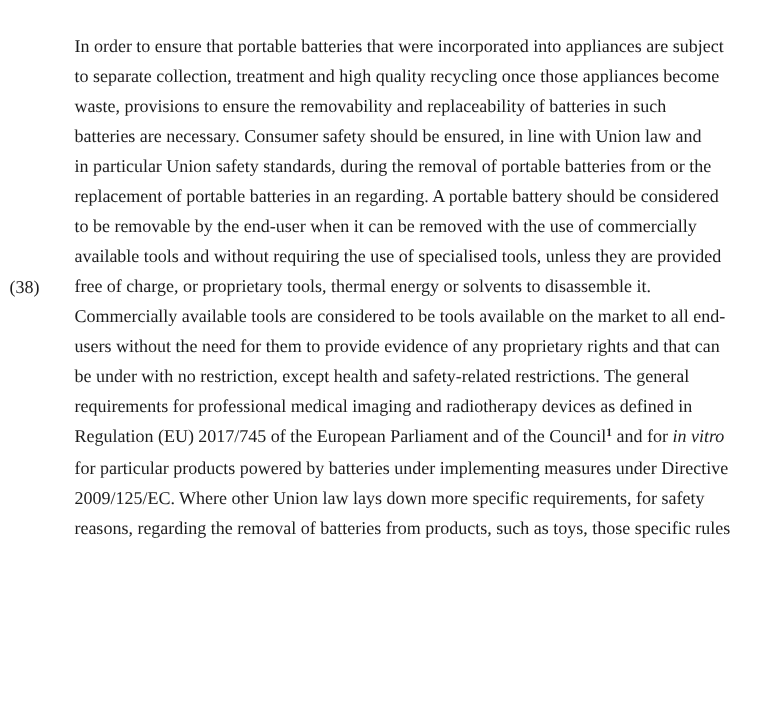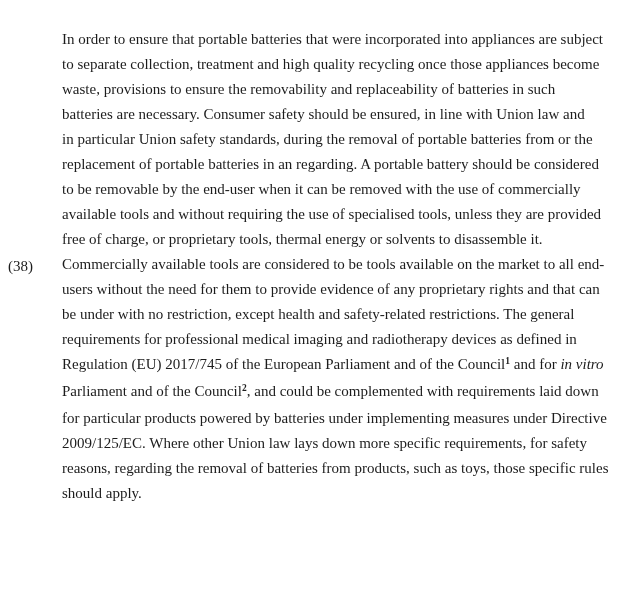--- a/index.html
+++ b/index.html
@@ -57,20 +57,18 @@
         <div class="line"><span>in particular Union safety standards, during the removal of portable batteries from or the</span></div>
         <div class="line"><span>replacement of portable batteries in an regarding. A portable battery should be considered</span></div>
         <div class="line"><span>to be removable by the end-user when it can be removed with the use of commercially</span></div>
         <div class="line"><span>available tools and without requiring the use of specialised tools, unless they are provided</span></div>
         <div class="line"><span>free of charge, or proprietary tools, thermal energy or solvents to disassemble it.</span></div>
         <div class="line"><span>Commercially available tools are considered to be tools available on the market to all end-</span></div>
         <div class="line"><span>users without the need for them to provide evidence of any proprietary rights and that can</span></div>
         <div class="line"><span>be under with no restriction, except health and safety-related restrictions. The general</span></div>
         <div class="line"><span>requirements for professional medical imaging and radiotherapy devices as defined in</span></div>
         <div class="line"><span>Regulation (EU) 2017/745 of the European Parliament and of the Council</span><span class="sup">1</span><span> and for </span><span class="it">in vitro</span></div>
-        <div class="line"><span>Parliament and of the Council</span><span class="sup">2</span><span>, and could be complemented with requirements laid down</span></div>
         <div class="line"><span>for particular products powered by batteries under implementing measures under Directive</span></div>
         <div class="line"><span>2009/125/EC. Where other Union law lays down more specific requirements, for safety</span></div>
         <div class="line"><span>reasons, regarding the removal of batteries from products, such as toys, those specific rules</span></div>
-        <div class="line"><span>should apply.</span></div>
       </div>
   </div>
 </div>
 
 </body></html>

